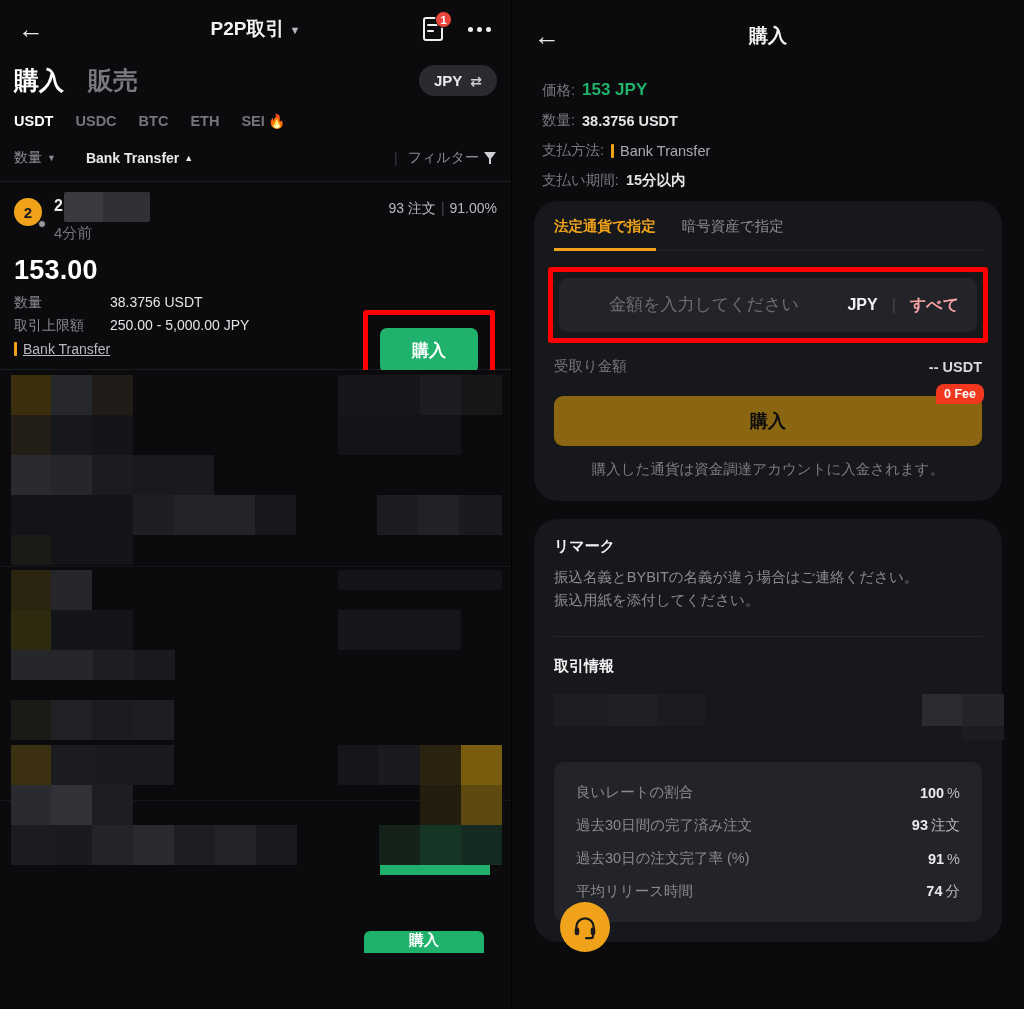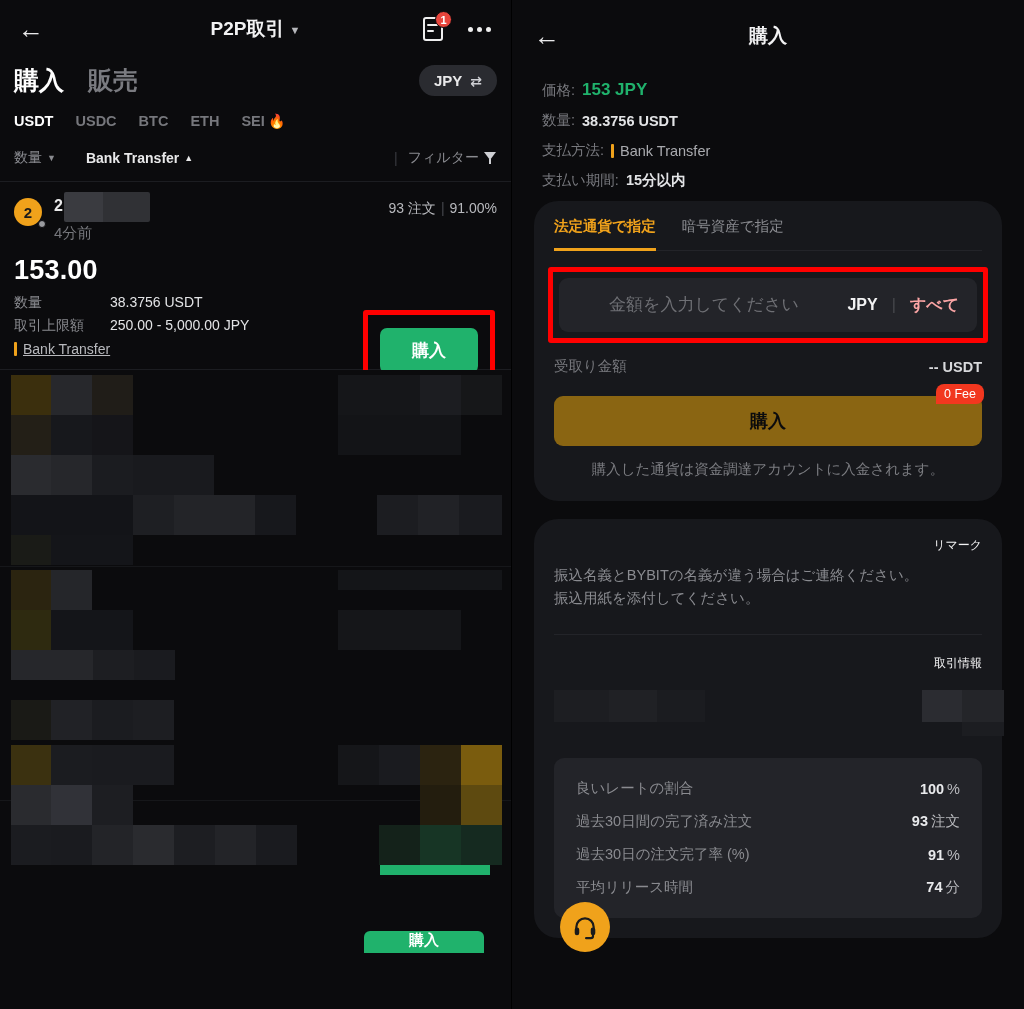--- a/index.html
+++ b/index.html
@@ -199,26 +199,26 @@
   .recv-val { margin-left: auto; color: #d8d9dc; font-weight: 600; }
 
   .submit-wrap { position: relative; margin-top: 20px; }
   .submit-btn {
     width: 100%; height: 50px; border: none; border-radius: 9px;
     background: #8a6512; color: #0b0b0d; font-size: 18px; font-weight: 700;
     font-family: inherit; cursor: pointer;
   }
   .fee-badge {
     position: absolute; right: -2px; top: -12px;
-    background: #f2371f; color: #fff; font-size: 12.5px; font-weight: 400;
+    background: #f2371f; color: #fff; font-size: 12.5px; font-weight: 700;
     border-radius: 8px 8px 8px 0; padding: 3px 8px;
   }
   .note { margin-top: 14px; text-align: center; color: #7b7c81; font-size: 14.5px; }
 
-  .sec-title { font-size: 12px; font-weight: 400; color: #f2f2f3; margin-bottom: 10px; text-align: right; }
+  .sec-title { font-size: 15px; font-weight: 700; color: #f2f2f3; margin-bottom: 10px; }
   .remark-line { color: #8a8b90; font-size: 14.5px; line-height: 1.6; }
   .card-rule { height: 1px; background: #232429; margin: 24px 0 20px; }
 
   .info-mosaic { position: relative; height: 58px; margin-top: 6px; }
   .stats-box { background: #232429; border-radius: 10px; padding: 14px 22px; margin-top: 18px; }
   .stat { display: flex; align-items: center; padding: 7px 0; font-size: 14.5px; }
   .stat .sk { color: #8a8b90; }
   .stat .sv { margin-left: auto; color: #e9eaec; }
   .stat .sv b { font-weight: 700; }
   .stat .sv span { color: #b9babe; font-weight: 400; margin-left: 3px; }

